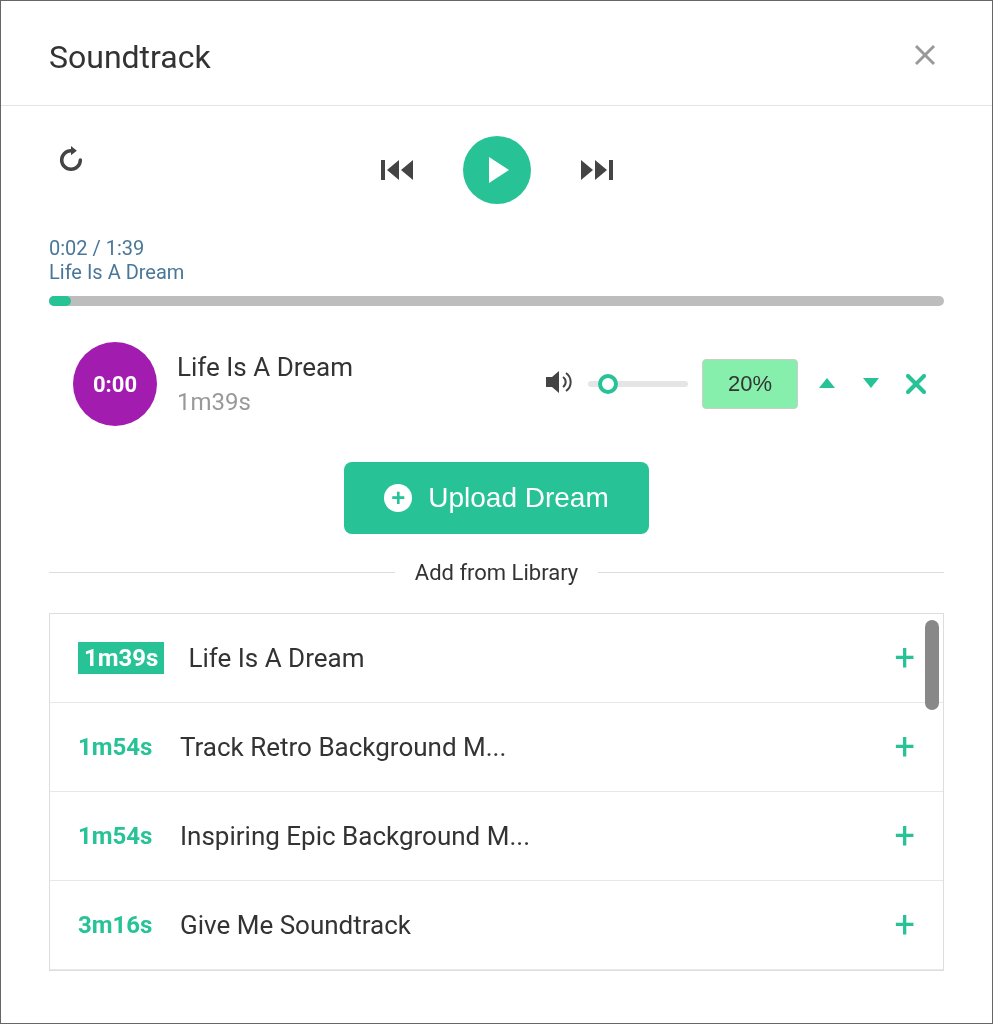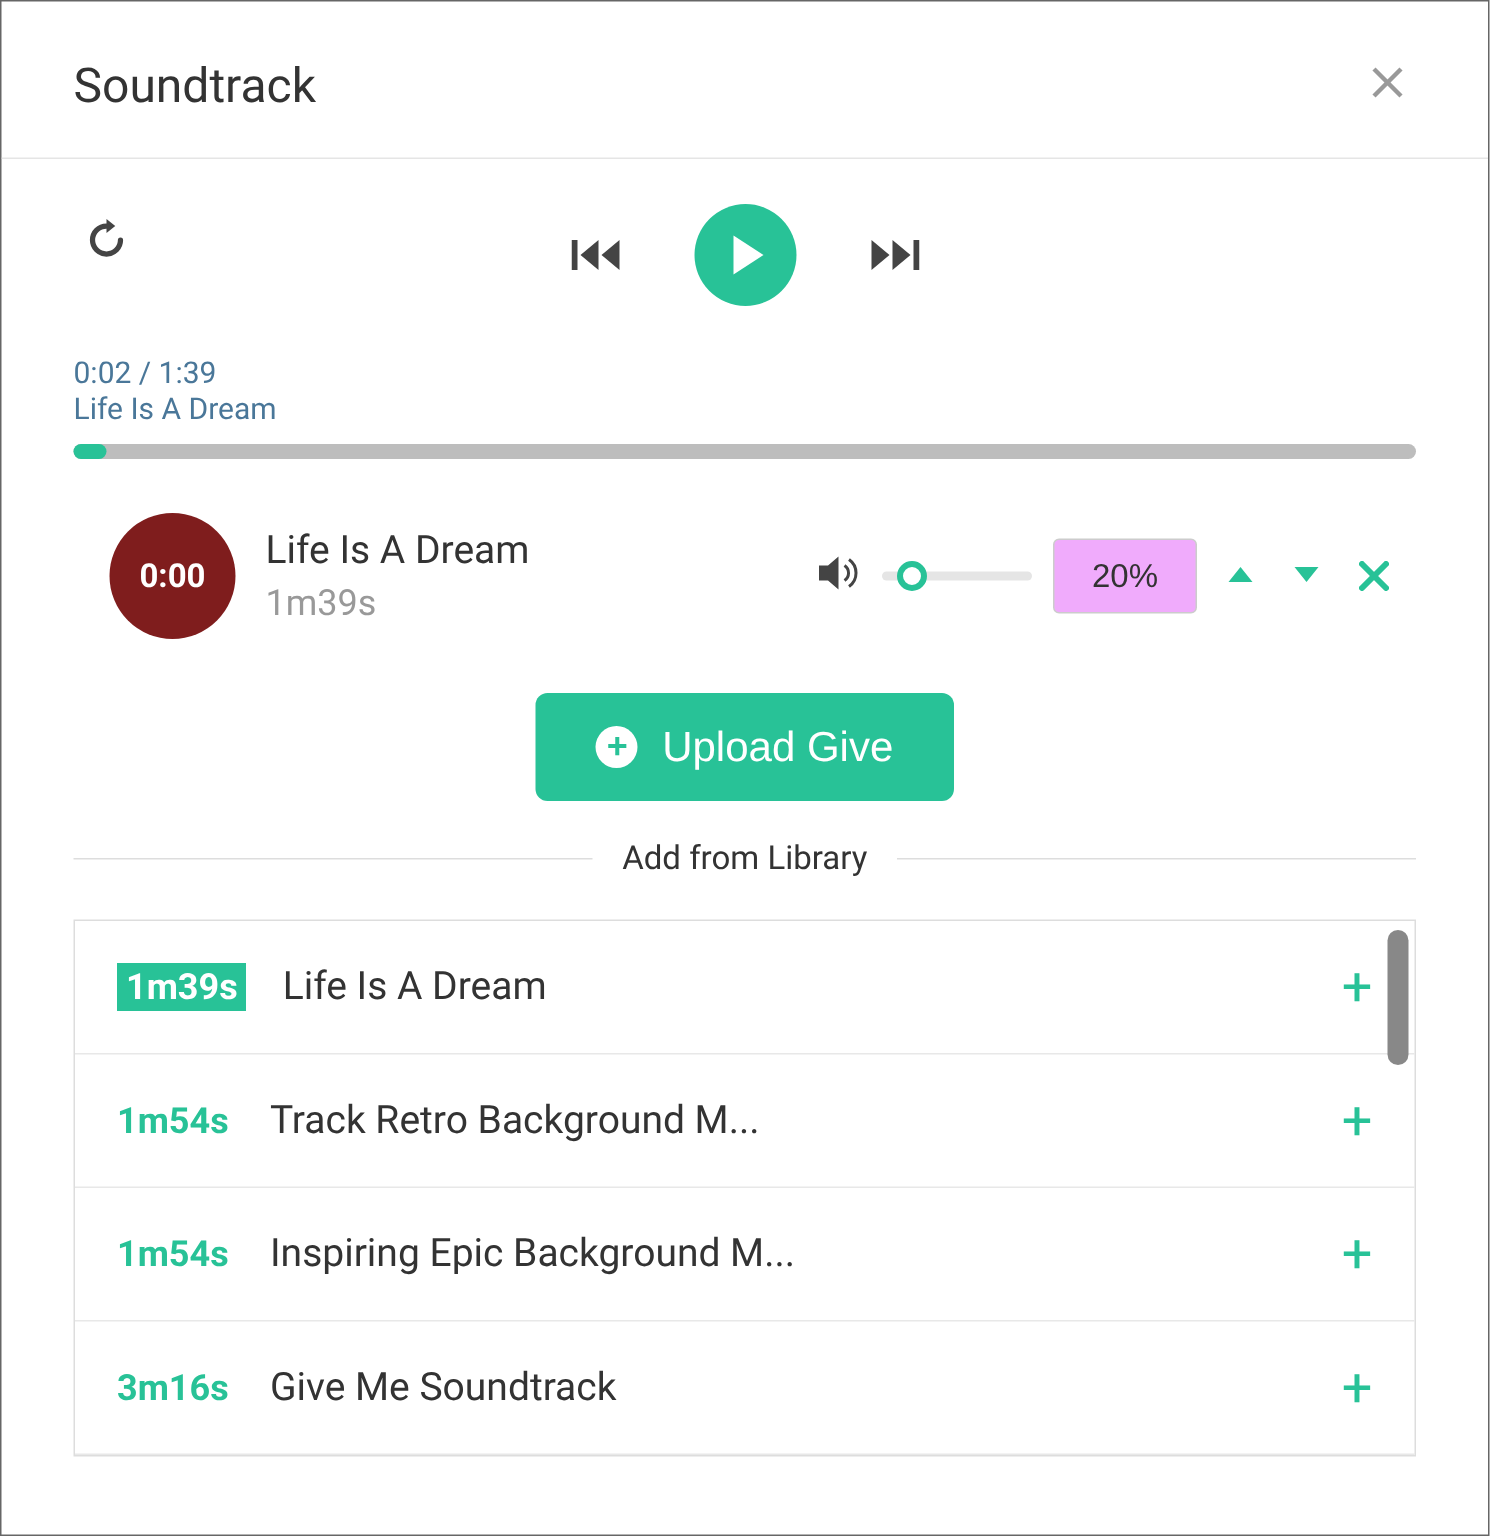--- a/index.html
+++ b/index.html
@@ -102,21 +102,21 @@
     .track-row {
       display: flex;
       align-items: center;
       gap: 20px;
       padding: 0 12px 36px 24px;
     }
     .track-circle {
       width: 84px;
       height: 84px;
       border-radius: 50%;
-      background: #7f1d1d;
+      background: #a21caf;
       display: flex;
       align-items: center;
       justify-content: center;
       color: #fff;
       font-weight: 700;
       font-size: 22px;
     }
     .track-info {
       display: flex;
       flex-direction: column;
@@ -157,21 +157,21 @@
       border: 4px solid #28c297;
     }
     .vol-input {
       width: 96px;
       height: 50px;
       border: 1px solid #ccc;
       border-radius: 4px;
       text-align: center;
       font-size: 22px;
       color: #333;
-      background: #f0abfc;
+      background: #86efac;
     }
     .arrow-btn {
       color: #28c297;
       cursor: pointer;
       padding: 0 6px;
     }
     .remove-btn {
       color: #28c297;
       font-size: 28px;
       font-weight: 700;
@@ -356,21 +356,21 @@
           <line x1="2" y1="2" x2="18" y2="18" stroke="#28c297" stroke-width="4" stroke-linecap="round"></line>
           <line x1="18" y1="2" x2="2" y2="18" stroke="#28c297" stroke-width="4" stroke-linecap="round"></line>
         </svg>
       </div>
     </div>
   </div>
 
   <div class="upload-wrap">
     <button class="upload-btn">
       <span class="plus-circle">+</span>
-      <span>Upload Give</span>
+      <span>Upload Dream</span>
     </button>
   </div>
 </div>
 
 <div class="lib-divider">
   <div class="lib-line"></div>
   <div class="lib-label">Add from Library</div>
   <div class="lib-line"></div>
 </div>
 

